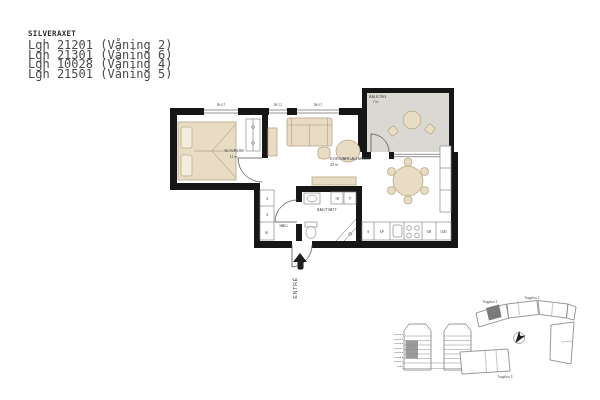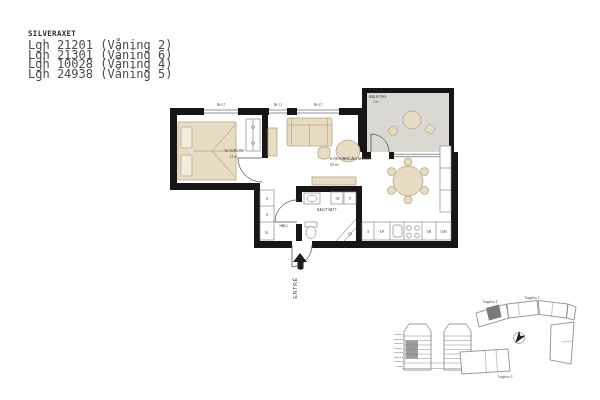--- a/index.html
+++ b/index.html
@@ -23,21 +23,21 @@
   .roomlabel{fill:#4a4a4a;}
 </style>
 </head>
 <body>
 
 <div id="header">
   <div class="title">SILVERAXET</div>
   <div class="apt">Lgh 21201 (Våning 2)</div>
   <div class="apt">Lgh 21301 (Våning 6)</div>
   <div class="apt">Lgh 10028 (Våning 4)</div>
-  <div class="apt">Lgh 24938 (Våning 5)</div>
+  <div class="apt">Lgh 21501 (Våning 5)</div>
 </div>
 
 <svg width="600" height="400" viewBox="0 0 600 400">
 
   <g>
     <rect x="367" y="93" width="82" height="59" fill="#d9d8d3"></rect>
     <rect class="wall" x="362" y="88" width="92" height="5"></rect>
     <rect class="wall" x="362" y="88" width="5" height="64"></rect>
     <rect class="wall" x="449" y="88" width="5" height="64"></rect>
     <circle class="furn" cx="412" cy="120" r="9"></circle>

